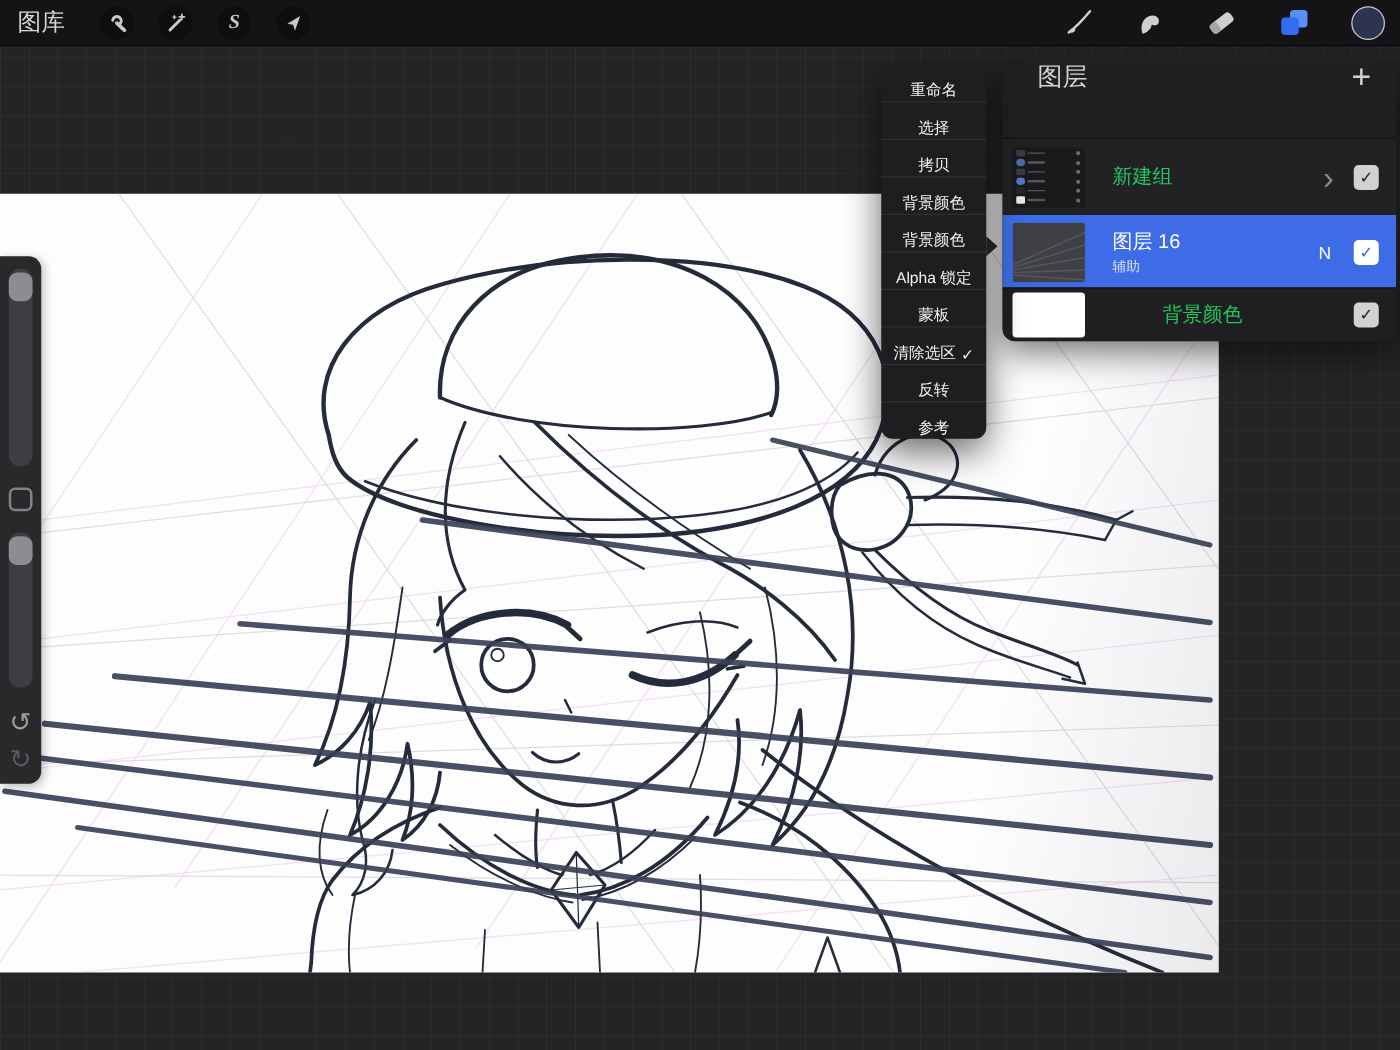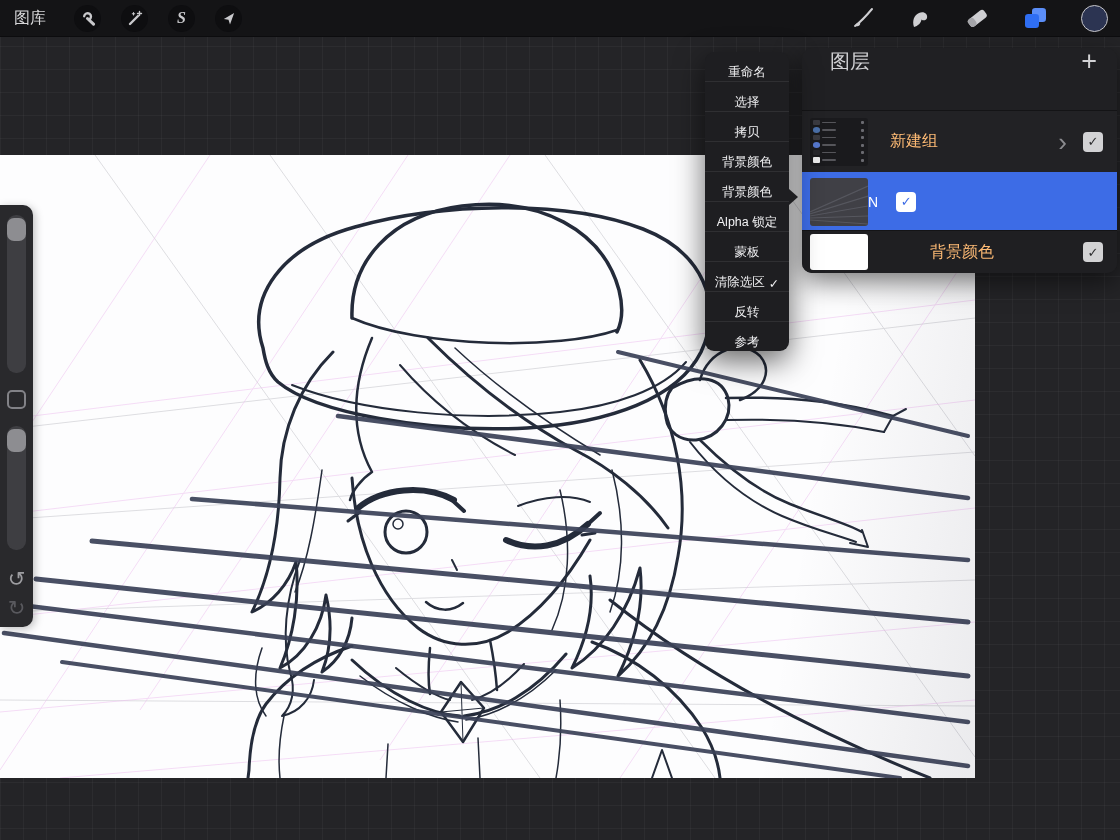--- a/index.html
+++ b/index.html
@@ -7,21 +7,21 @@
   .screen{position:relative;width:1120px;height:840px;overflow:hidden;background:#242427;
     background-image:
       linear-gradient(rgba(255,255,255,0.035) 1px, transparent 1px),
       linear-gradient(90deg, rgba(255,255,255,0.035) 1px, transparent 1px);
     background-size:23px 23px;}
   
   .toolbar{position:absolute;left:0;top:0;width:1120px;height:37px;background:#141416;
     border-bottom:1px solid #0c0c0e;display:flex;align-items:center;justify-content:space-between;z-index:30;}
   .tb-left{display:flex;align-items:center;gap:20px;padding-left:14px;}
   .tb-right{display:flex;align-items:center;gap:33px;padding-right:12px;}
-  .gallery-label{color:#d6d6d8;font-size:16px;margin-right:8px;cursor:default;}
+  .gallery-label{color:#d6d6d8;font-size:19px;margin-right:8px;cursor:default;}
   .circle-btn{width:27px;height:27px;border-radius:50%;background:#0e0e10;display:flex;align-items:center;justify-content:center;}
   .sel-s{color:#c9c9cc;font-family:"Liberation Serif","DejaVu Serif",serif;font-style:italic;font-weight:bold;font-size:16px;line-height:1;}
   .tool-ic{display:block;}
   .color-swatch{width:27px;height:27px;border-radius:50%;border:1.6px solid #c7c7ca;}
   
   .canvas{position:absolute;left:0;top:155px;width:975px;height:623px;background:#fdfdfe;z-index:5;}
   .canvas::after{content:"";position:absolute;inset:0;pointer-events:none;
     background:linear-gradient(100deg, rgba(0,0,0,0) 80%, rgba(25,25,45,0.08) 99%);}
   
   .side-controls{position:absolute;left:0;top:205px;width:33px;height:422px;background:#29292c;
@@ -49,21 +49,21 @@
   .mini-row{display:flex;align-items:center;gap:2px;height:6px;}
   .mini-thumb{width:7px;height:5.5px;border-radius:1px;background:#3a3a40;}
   .mini-row:nth-child(2) .mini-thumb{background:#4a6fa8;border-radius:50%;}
   .mini-row:nth-child(4) .mini-thumb{background:#5577cc;border-radius:50%;}
   .mini-row:nth-child(5) .mini-thumb{background:#26262a;}
   .mini-row:nth-child(6) .mini-thumb{background:#e9e9ea;}
   .mini-line{height:1.5px;width:14px;background:#55555a;border-radius:1px;}
   .mini-dot{width:3px;height:3px;border-radius:1px;background:#6a6a70;margin-left:auto;margin-right:1px;}
   .thumb.bg-thumb{background:#ffffff;height:36px;}
   .row-main{flex:1;padding-left:22px;display:flex;flex-direction:column;justify-content:center;gap:2px;}
-  .row-name{font-size:16px;color:#fdba74;}
+  .row-name{font-size:16px;color:#22c55e;}
   .selected .row-name{color:#ffffff;}
   .row-sub{font-size:11px;color:#d7e2ff;}
   .chevron{color:#8b8b8f;font-size:26px;line-height:1;margin-right:16px;}
   .blend-badge{color:#ffffff;font-size:14px;margin-right:18px;}
   .lcheck{width:20px;height:20px;border-radius:4px;background:#d2d2d4;color:#2c2c2e;
     display:flex;align-items:center;justify-content:center;font-size:13px;flex:0 0 auto;}
   .selected .lcheck{background:#ffffff;color:#3d6ce6;}
   
   .context-menu{position:absolute;left:705px;top:52px;width:84px;height:299px;background:#1e1e21;
     border-radius:9px;z-index:40;box-shadow:0 10px 30px rgba(0,0,0,0.6);display:flex;flex-direction:column;}
@@ -295,20 +295,24 @@
           <rect width="58" height="48" fill="#404046"></rect>
           <g stroke="#595a62" stroke-width="1.2" opacity="0.9">
             <line x1="0" y1="34" x2="58" y2="8"></line>
             <line x1="0" y1="36" x2="58" y2="18"></line>
             <line x1="0" y1="38" x2="58" y2="28"></line>
             <line x1="0" y1="40" x2="58" y2="38"></line>
             <line x1="0" y1="42" x2="58" y2="46"></line>
           </g>
         </svg>
       </div>
+      <div class="row-main">
+        <span class="row-name">图层 16</span>
+        <span class="row-sub">辅助</span>
+      </div>
       <span class="blend-badge">N</span>
       <span class="lcheck">
           <span>✓</span>
         </span>
     </div>
 
     <div class="layer-row bg">
       <div class="thumb bg-thumb"></div>
       <div class="row-main">
         <span class="row-name">背景颜色</span>

